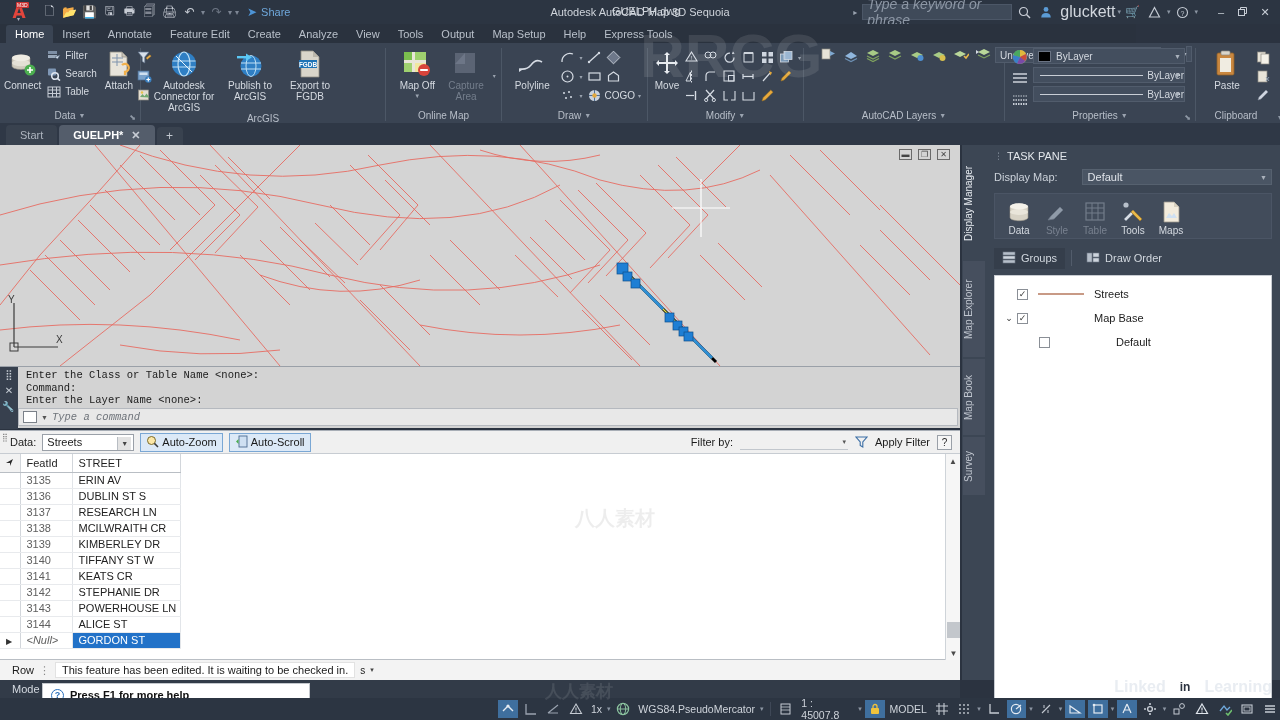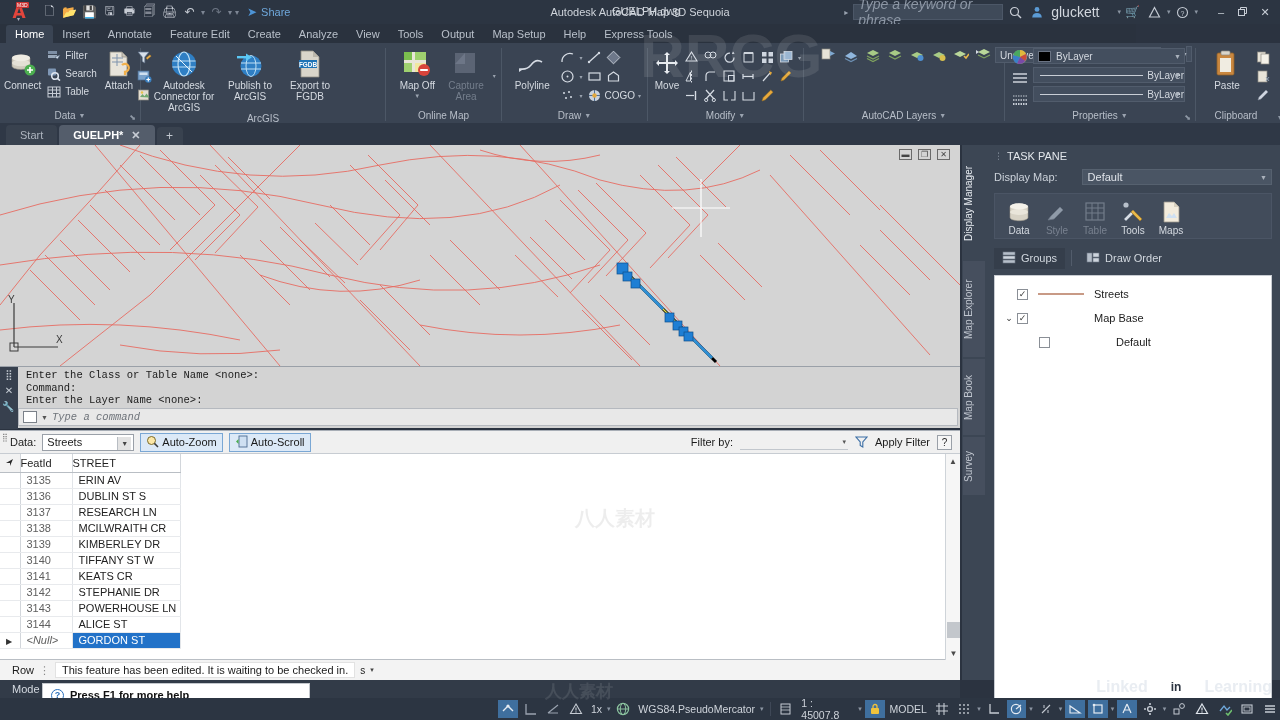--- a/index.html
+++ b/index.html
@@ -51,21 +51,21 @@
   .search-box {
     width: 150px; height: 16px; background: #3f4a59; border: 1px solid #4c5767;
     display: flex; align-items: center; padding-left: 4px;
     font-style: italic; font-size: 14px; color: #8d97a5;
   }
   .search-caret { color: #9aa3b0; font-size: 8px; margin-right: 3px; }
   .tb-icon {
     width: 20px; height: 20px; display: flex; align-items: center; justify-content: center;
     color: #c3c9d2; font-size: 12px;
   }
-  .user-name { font-size: 14px; color: #d2d7de; margin: 0 16px 0 2px; }
+  .user-name { font-size: 16px; color: #d2d7de; margin: 0 0 0 2px; }
   .tiny-caret { font-size: 7px; color: #8c95a2; }
   .win-ctl { display: flex; align-items: center; gap: 0px; margin-left: 10px; }
   .win-btn { width: 22px; height: 22px; display: flex; align-items: center; justify-content: center; color: #c8ced6; font-size: 11px; }
 
   
   .ribbon-tabs {
     position: absolute; top: 24px; left: 0; width: 1136px; height: 19px;
     background: #2a323e; display: flex; align-items: flex-end; padding-left: 6px;
   }
   .rtab {
@@ -191,21 +191,21 @@
     display:flex; align-items:center; justify-content:center; font-size:10px; color:#2a2a2a;}
 
   
   .dt-wrap {
     position: absolute; top: 454px; left: 0; width: 960px; height: 206px;
     background: #ffffff; border-bottom: 1px solid #b9bec4;
   }
   table.dt { border-collapse: collapse; width: 180px; table-layout: fixed; }
   table.dt th {
     height: 18px; background: #ffffff; border-right: 1px solid #d2d6db; border-bottom: 1px solid #b9bec4;
-    font-size: 11px; font-weight: normal; color: #1f1f1f; text-align: left; 
+    font-size: 11px; font-weight: normal; color: #1f1f1f; text-align: left; padding-left: 6px;
   }
   table.dt th.sel-col { width: 20px; background:#f2f2f2; padding:0; text-align:center;}
   table.dt th.idc { width: 52px; }
   table.dt th.stc { width: 108px; }
   table.dt td {
     height: 16px; border-right: 1px solid #e2e5e9; border-bottom: 1px solid #e8eaed;
     font-size: 11px; color: #222; padding-left: 6px; white-space: nowrap; overflow: hidden;
   }
   table.dt td.sel-col { width: 20px; background: #ffffff; border-right:1px solid #d2d6db; }
   table.dt td.idcell { color: #5e5e5e; }
@@ -290,21 +290,21 @@
     position: absolute; bottom: 0; left: 0; width: 1280px; height: 22px;
     background: #2c3542; display: flex; align-items: center; padding-left: 8px; gap: 2px;
     font-size: 10.5px; color: #c5cbd3;
   }
   .sb-mid { margin-left: 490px; display: flex; align-items: center; gap: 3px; }
   .sb-i { width: 20px; height: 18px; display:flex; align-items:center; justify-content:center; color:#c5cbd3; font-size:12px; }
   .sb-i.on { background: #3f6f9e; }
   .sb-txt { display: flex; align-items: center; gap: 3px; color:#cfd4db; font-size:10.5px; padding: 0 2px;}
   .sb-sep { width:1px; height:14px; background:#3f4857; margin:0 3px; }
   .brand {
-    position: absolute; right: 8px; bottom: 24px; display:flex; align-items:center; gap:20px;
+    position: absolute; right: 8px; bottom: 24px; display:flex; align-items:center; gap:11px;
     font-size: 16px; font-weight: bold; color: #e9edf2;
   }
   .brand .inbox { background:#ffffff; color:#2b3340; font-size:12px; padding:0 3px; border-radius:2px; font-weight:bold; }
 
   
   .wm { position:absolute; color: rgba(255,255,255,0.07); font-weight: bold; pointer-events:none; }
 </style>
 </head>
 <body>
 

